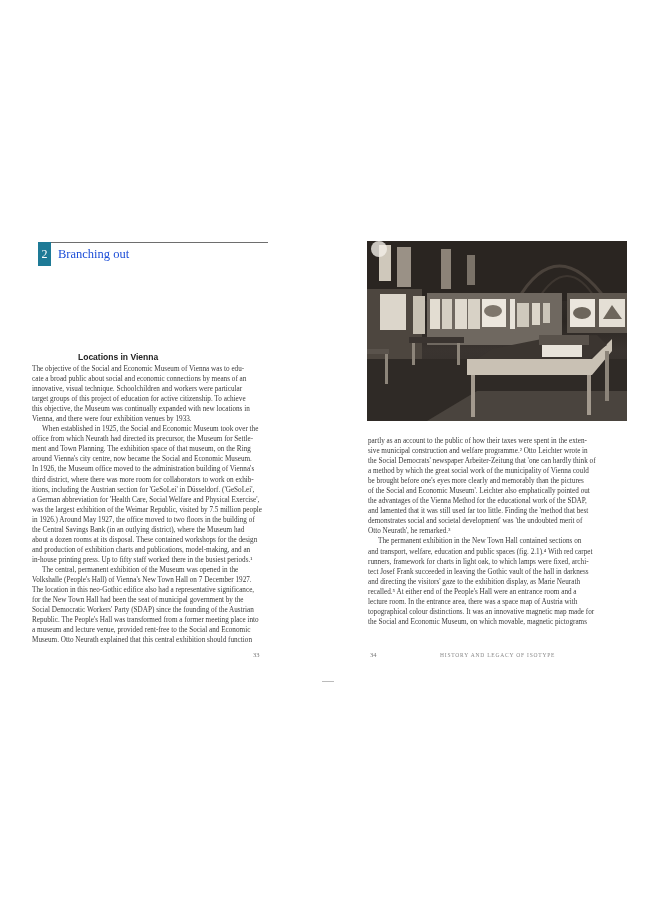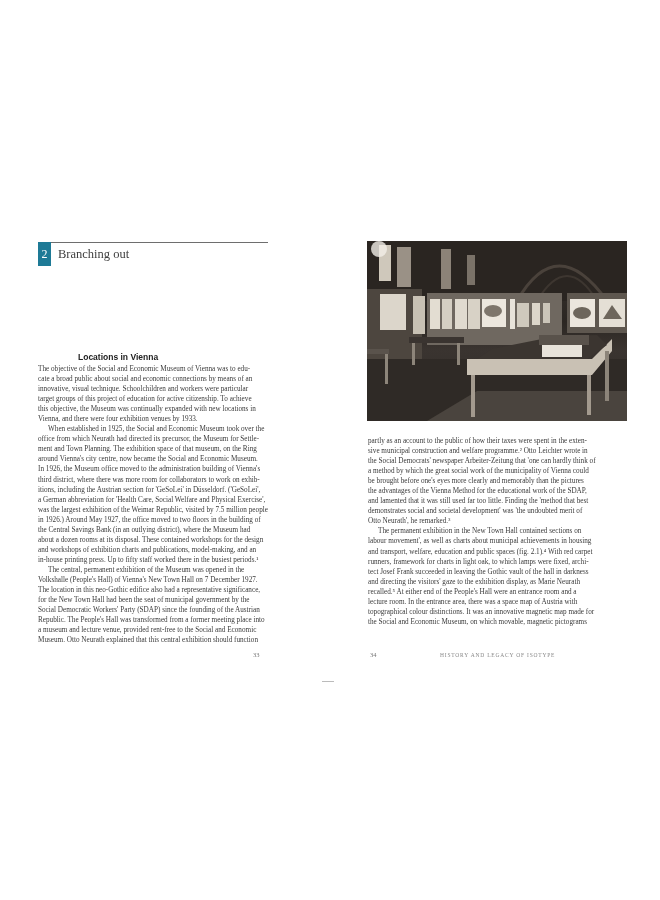--- a/index.html
+++ b/index.html
@@ -9,29 +9,29 @@
     }
     .page { position: absolute; top: 0; height: 900px; }
     .page-left { left: 0; width: 330px; }
     .page-right { left: 330px; width: 330px; }
 
     .chapter-rule { position: absolute; left: 38px; top: 242px; width: 230px; height: 1px; background: #6e6e6e; }
     .chapter-badge {
       position: absolute; left: 38px; top: 242px; width: 13px; height: 24px; background: #1e7a96;
       color: #ffffff; font-size: 12px; line-height: 24px; text-align: center;
     }
-    .chapter-title { position: absolute; left: 58px; top: 246px; font-size: 12.5px; color: #404040; line-height: 16px; }
+    .chapter-title { position: absolute; left: 58px; top: 246px; font-size: 12.5px; color: #1d4ed8; line-height: 16px; }
 
     .section-heading {
       position: absolute; left: 46px; top: 352px; font-family: "Liberation Sans", "DejaVu Sans", sans-serif;
       font-size: 8.5px; font-weight: bold; color: #222; margin-left: 32px;
     }
     .body-text { position: absolute; font-size: 7.2px; line-height: 10.05px; color: #3a3a3a; text-align: justify; }
     .body-text p { margin: 0; }
-    .left-text { left: 38px; top: 364px; width: 234px; }
+    .left-text { left: 32px; top: 364px; width: 234px; }
     .right-text { left: 38px; top: 436px; width: 258px; }
     .line { display: block; white-space: nowrap; }
 
     .folio { position: absolute; top: 651px; font-size: 6.5px; color: #777; }
     .folio-left { left: 253px; }
     .folio-right { left: 40px; }
     .running-head { position: absolute; left: 110px; top: 652px; font-size: 5.5px; letter-spacing: 0.8px; color: #888; }
     .footer-dash { position: absolute; top: 681px; width: 12px; height: 1px; background: #bbb; }
 
     .photo {
@@ -65,21 +65,21 @@
         <span class="line">ment and Town Planning. The exhibition space of that museum, on the Ring</span>
         <span class="line">around Vienna's city centre, now became the Social and Economic Museum.</span>
         <span class="line">In 1926, the Museum office moved to the administration building of Vienna's</span>
         <span class="line">third district, where there was more room for collaborators to work on exhib-</span>
         <span class="line">itions, including the Austrian section for 'GeSoLei' in Düsseldorf. ('GeSoLei',</span>
         <span class="line">a German abbreviation for 'Health Care, Social Welfare and Physical Exercise',</span>
         <span class="line">was the largest exhibition of the Weimar Republic, visited by 7.5 million people</span>
         <span class="line">in 1926.) Around May 1927, the office moved to two floors in the building of</span>
         <span class="line">the Central Savings Bank (in an outlying district), where the Museum had</span>
         <span class="line">about a dozen rooms at its disposal. These contained workshops for the design</span>
-        <span class="line">and workshops of exhibition charts and publications, model-making, and an</span>
+        <span class="line">and production of exhibition charts and publications, model-making, and an</span>
         <span class="line">in-house printing press. Up to fifty staff worked there in the busiest periods.¹</span>
       </p>
       <p>
         <span class="line" style="padding-left: 10px;">The central, permanent exhibition of the Museum was opened in the</span>
         <span class="line">Volkshalle (People's Hall) of Vienna's New Town Hall on 7 December 1927.</span>
         <span class="line">The location in this neo-Gothic edifice also had a representative significance,</span>
         <span class="line">for the New Town Hall had been the seat of municipal government by the</span>
         <span class="line">Social Democratic Workers' Party (SDAP) since the founding of the Austrian</span>
         <span class="line">Republic. The People's Hall was transformed from a former meeting place into</span>
         <span class="line">a museum and lecture venue, provided rent-free to the Social and Economic</span>
@@ -145,28 +145,28 @@
     </svg>
   </div>
 
   <div class="body-text right-text" id="right-body">
       <p>
         <span class="line">partly as an account to the public of how their taxes were spent in the exten-</span>
         <span class="line">sive municipal construction and welfare programme.² Otto Leichter wrote in</span>
         <span class="line">the Social Democrats' newspaper Arbeiter-Zeitung that 'one can hardly think of</span>
         <span class="line">a method by which the great social work of the municipality of Vienna could</span>
         <span class="line">be brought before one's eyes more clearly and memorably than the pictures</span>
+        <span class="line">of the Social and Economic Museum'. Leichter also emphatically pointed out</span>
         <span class="line">the advantages of the Vienna Method for the educational work of the SDAP,</span>
         <span class="line">and lamented that it was still used far too little. Finding the 'method that best</span>
         <span class="line">demonstrates social and societal development' was 'the undoubted merit of</span>
         <span class="line">Otto Neurath', he remarked.³</span>
       </p>
       <p>
         <span class="line" style="padding-left: 10px;">The permanent exhibition in the New Town Hall contained sections on</span>
-        <span class="line">labour movement', as well as charts about municipal achievements in housing</span>
         <span class="line">and transport, welfare, education and public spaces (fig. 2.1).⁴ With red carpet</span>
         <span class="line">runners, framework for charts in light oak, to which lamps were fixed, archi-</span>
         <span class="line">tect Josef Frank succeeded in leaving the Gothic vault of the hall in darkness</span>
         <span class="line">and directing the visitors' gaze to the exhibition display, as Marie Neurath</span>
         <span class="line">recalled.⁵ At either end of the People's Hall were an entrance room and a</span>
         <span class="line">lecture room. In the entrance area, there was a space map of Austria with</span>
         <span class="line">topographical colour distinctions. It was an innovative magnetic map made for</span>
         <span class="line">the Social and Economic Museum, on which movable, magnetic pictograms</span>
       </p>
     </div>

